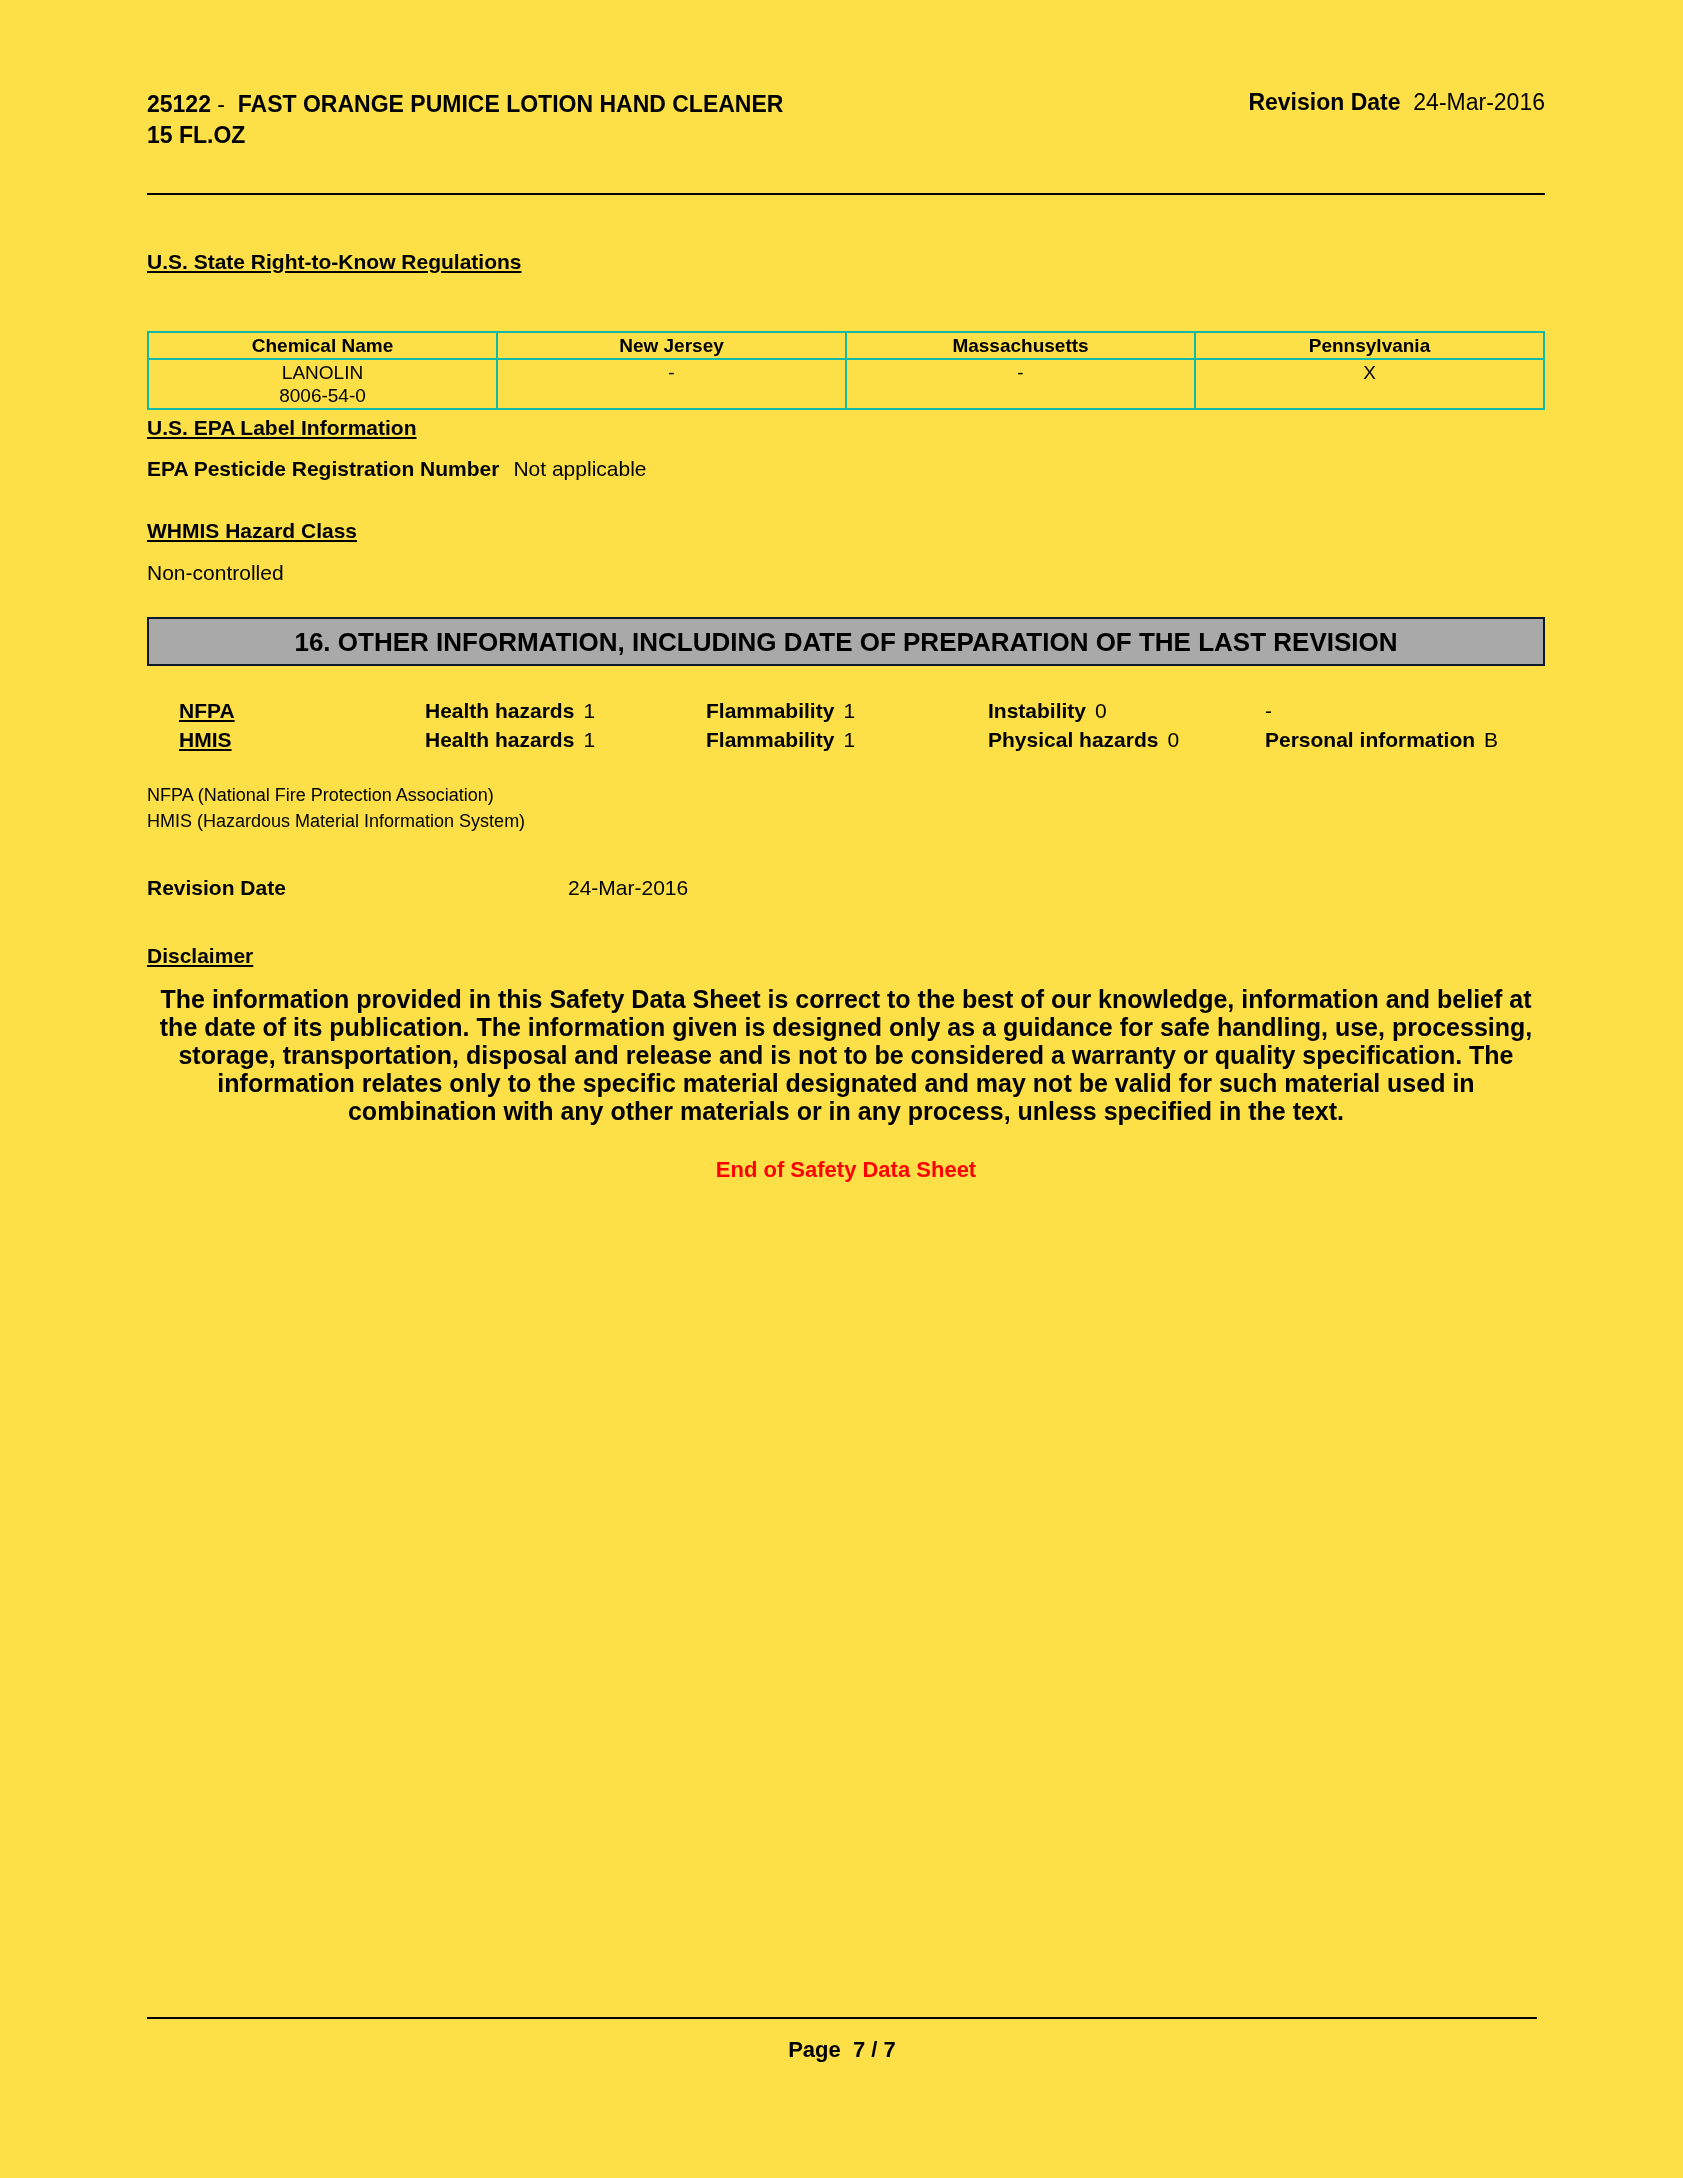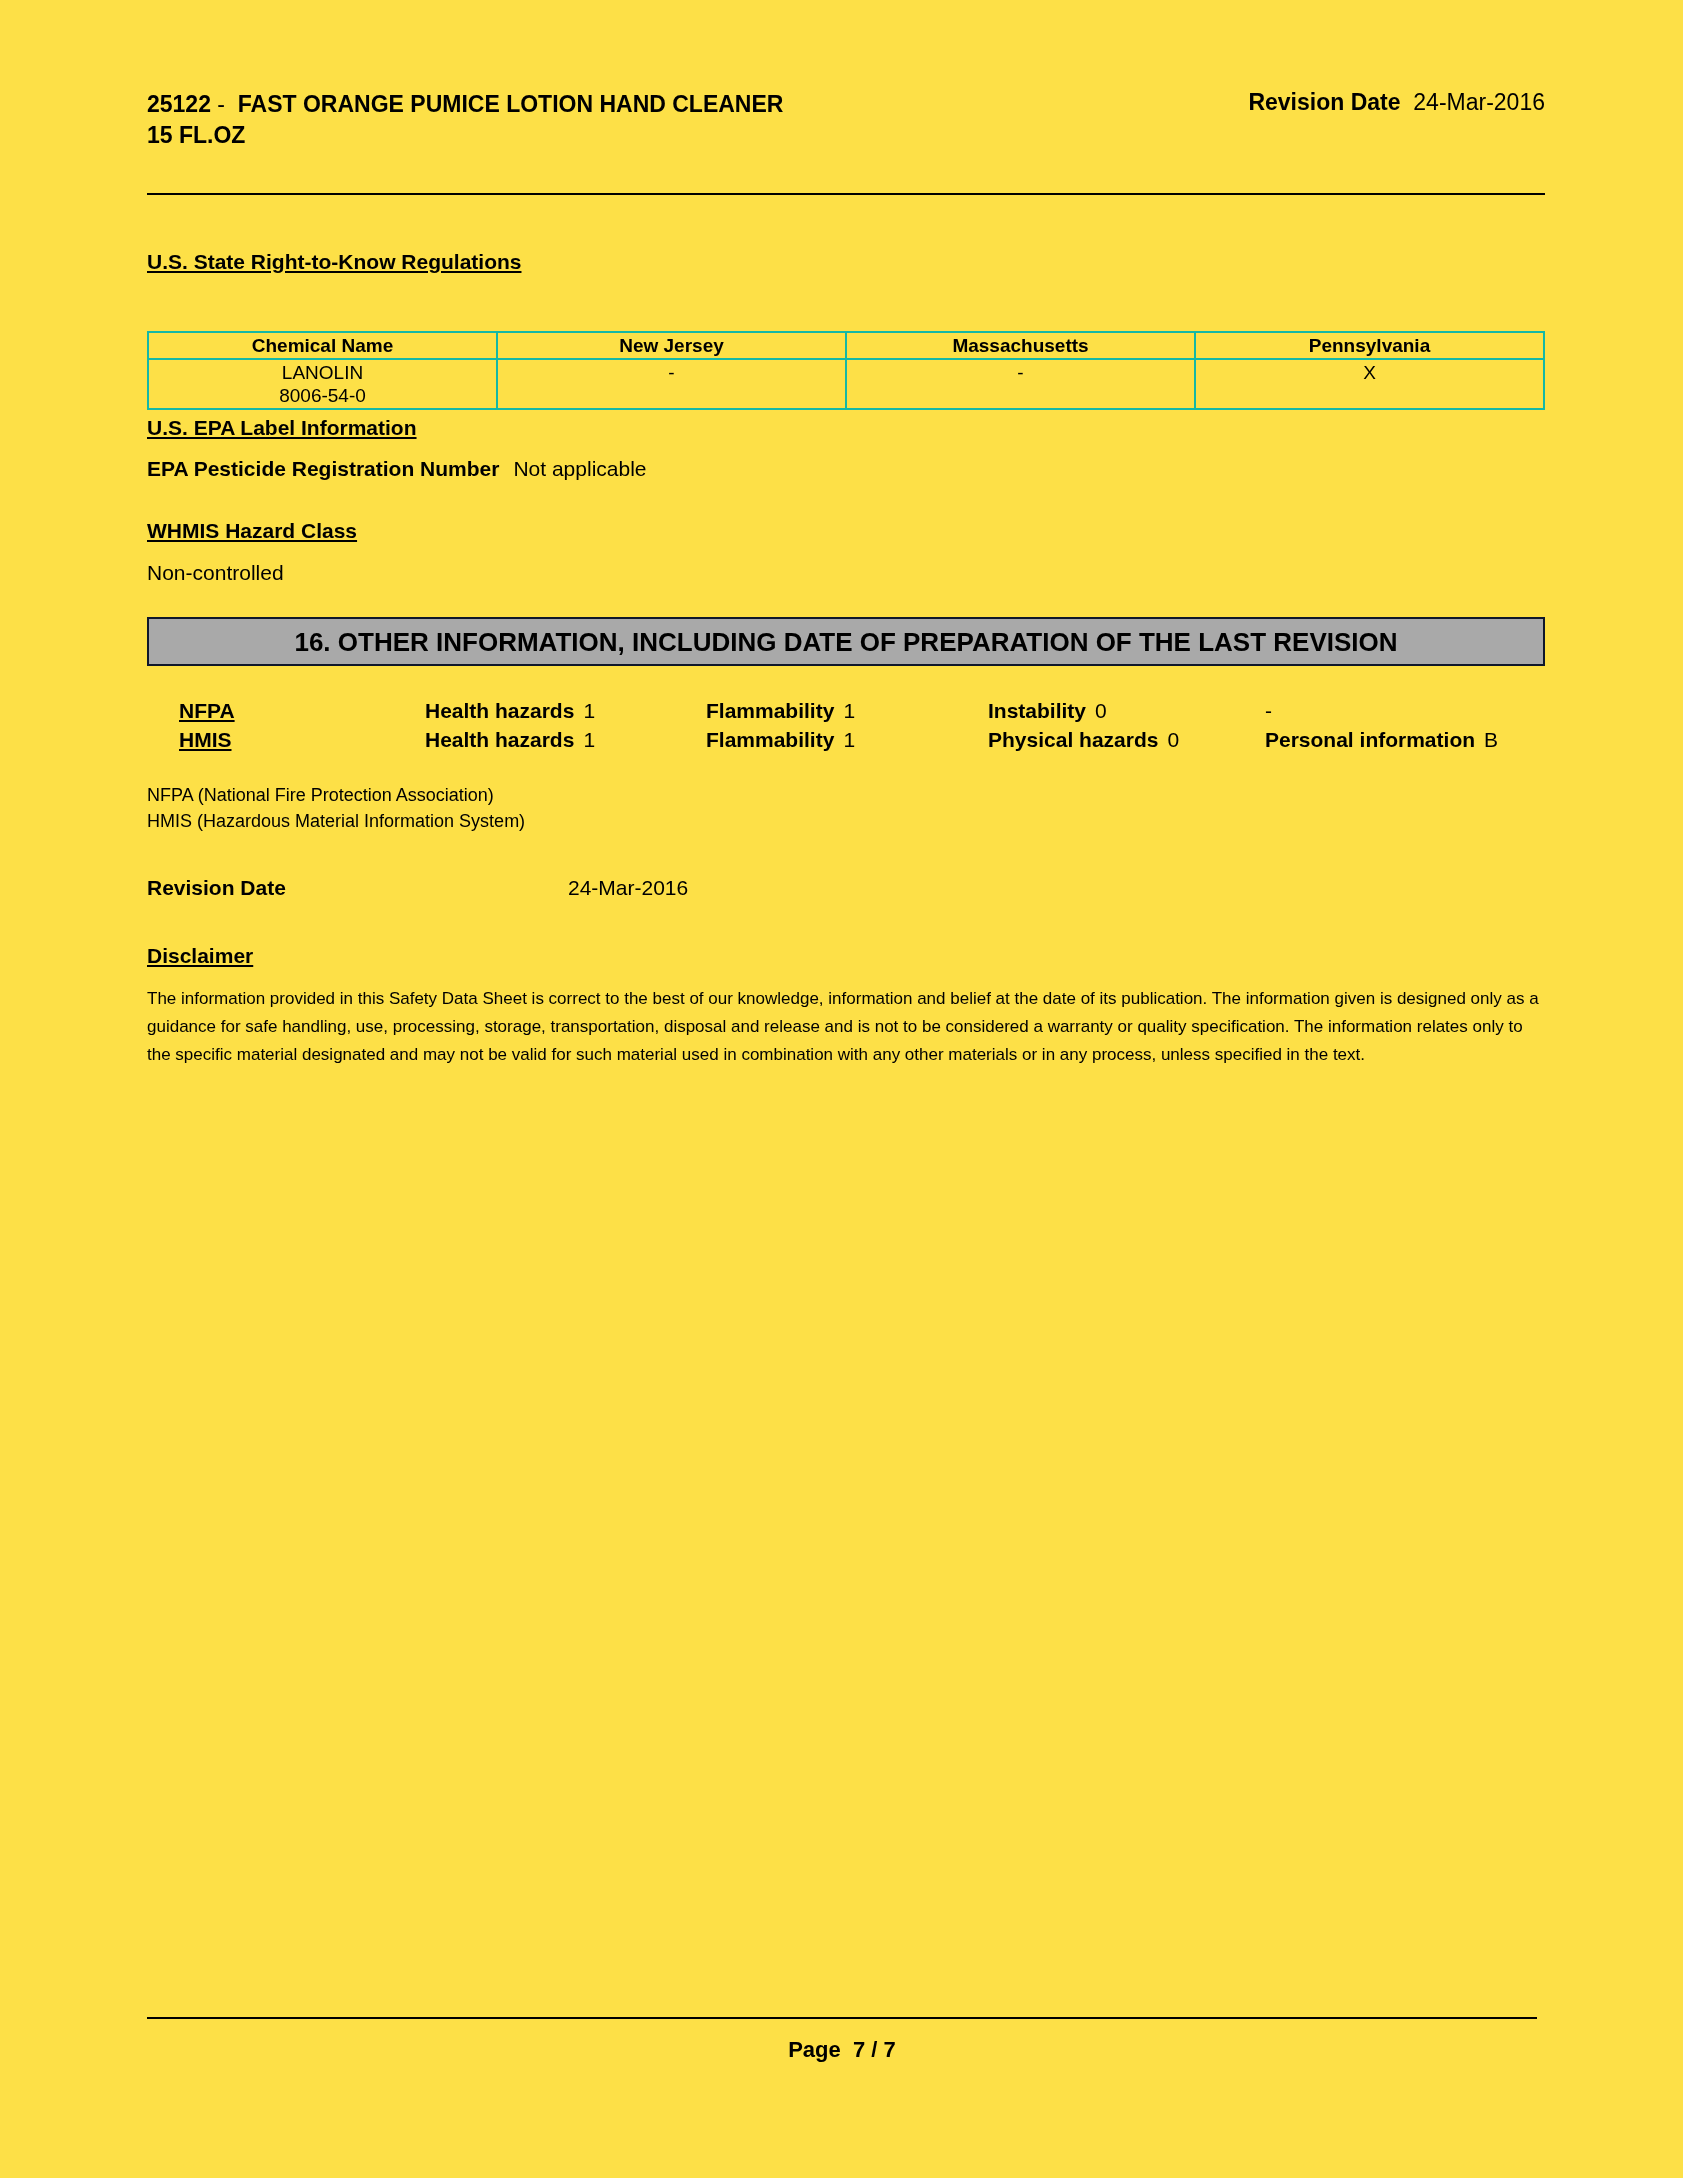--- a/index.html
+++ b/index.html
@@ -54,21 +54,21 @@
   .ratings { margin-top: 30px; font-size: 21px; }
   .r-row { display: grid; grid-template-columns: 278px 281px 282px 277px 1fr; line-height: 29px; }
   .r-sys { font-weight: bold; text-decoration: underline; margin-left: 32px; }
   .r-cell .lbl { font-weight: bold; }
   .r-cell .v { margin-left: 9px; }
 
   .footnotes { margin-top: 28px; font-size: 18px; line-height: 26px; }
 
   .rev-row { display: grid; grid-template-columns: 421px 1fr; font-size: 21px; margin-top: 42px; }
 
-  .disc-text { font-size: 17px; font-weight: normal; line-height: 28px; margin-top: 4px; }
+  .disc-text { font-size: 25px; font-weight: bold; line-height: 28px; margin-top: 4px; text-align: center; }
 
   .end-note { margin-top: 32px; text-align: center; color: var(--end-text, #ff0000); font-weight: bold; font-size: 22px; }
 
   
   .footer-rule { position: absolute; left: 147px; width: 1390px; top: 2017px; border: none; border-top: 2px solid #000; height: 0; margin: 0; }
   .footer-page { position: absolute; left: 147px; width: 1390px; top: 2037px; text-align: center; font-weight: bold; font-size: 22px; white-space: pre; }
 </style>
 </head>
 <body>
 
@@ -144,19 +144,20 @@
     </div>
 
     <div class="rev-row">
       <span class="b">Revision Date</span>
       <span>24-Mar-2016</span>
     </div>
 
     <h2 class="heading h-disc">Disclaimer</h2>
     <p class="disc-text">The information provided in this Safety Data Sheet is correct to the best of our knowledge, information and belief at the date of its publication. The information given is designed only as a guidance for safe handling, use, processing, storage, transportation, disposal and release and is not to be considered a warranty or quality specification. The information relates only to the specific material designated and may not be valid for such material used in combination with any other materials or in any process, unless specified in the text.</p>
 
+    <div class="end-note">End of Safety Data Sheet</div>
 
   </div>
 
   <hr class="footer-rule">
   <div class="footer-page">Page  7 / 7</div>
 </div>
 
 
 </body></html>

